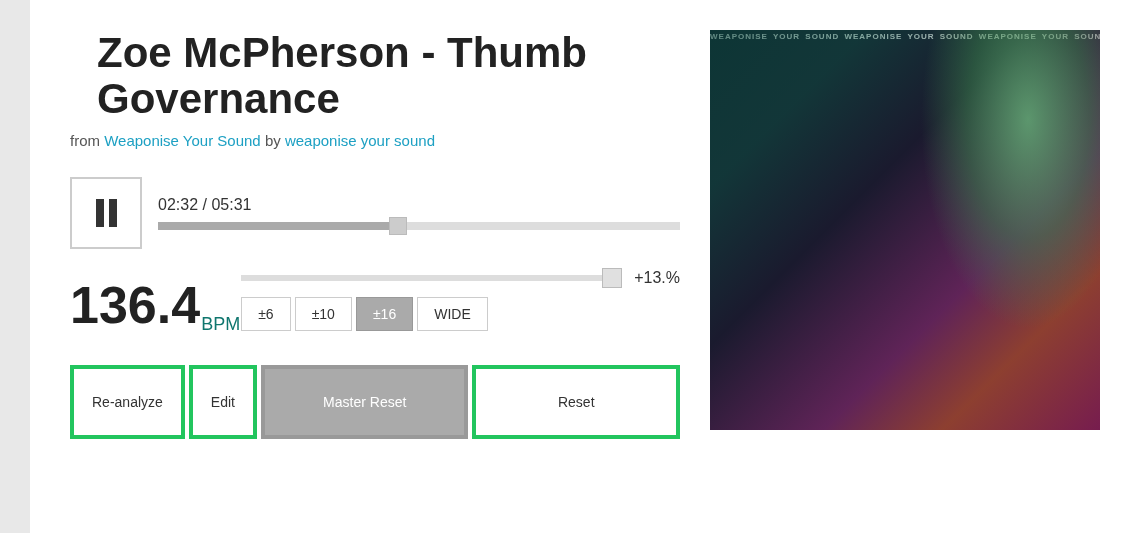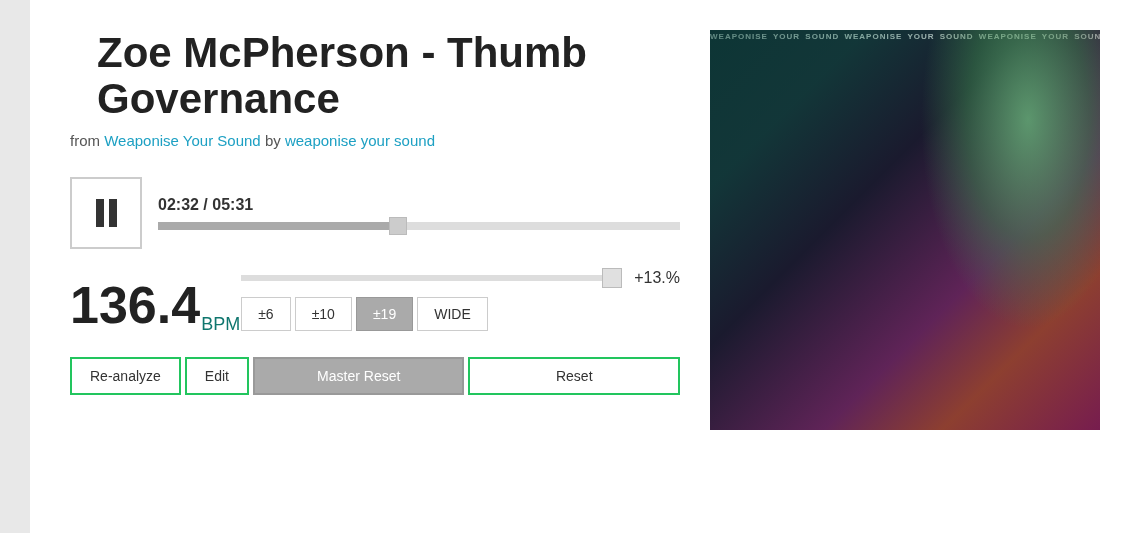--- a/index.html
+++ b/index.html
@@ -89,21 +89,20 @@
     }
     .from-line a {
       color: #1da0c3;
       text-decoration: none;
     }
     .player-section {
       display: flex;
       align-items: center;
       gap: 16px;
       margin-bottom: 20px;
-      font-weight: bold;
     }
     .play-pause-btn {
       width: 72px;
       height: 72px;
       border: 2px solid #ccc;
       background: #fff;
       display: flex;
       align-items: center;
       justify-content: center;
       cursor: pointer;
@@ -216,26 +215,27 @@
     .tempo-btn.active {
       background: #aaa;
       border-color: #999;
       color: #fff;
     }
     .action-buttons-row {
       display: flex;
       gap: 4px;
     }
     .action-btn {
-      padding: 9px 18px;
-      border: 2px solid #22c55e;
+      padding: 25px 18px;
+      border: 4px solid #22c55e;
       background: #fff;
       font-size: 14px;
       cursor: pointer;
       color: #333;
+      margin-top: 8px;
     }
     .action-btn.master-tempo {
       background: #aaa;
       border-color: #999;
       color: #fff;
       flex: 1;
     }
     .action-btn.reset {
       flex: 1;
     }
@@ -311,21 +311,21 @@
         <div class="tempo-controls">
           <div class="tempo-slider-row">
             <div class="tempo-slider">
               <div class="tempo-slider-handle" style="right: 2%;"></div>
             </div>
             <span class="tempo-percentage">+13.%</span>
           </div>
           <div class="tempo-buttons-row">
             <button class="tempo-btn">±6</button>
             <button class="tempo-btn">±10</button>
-            <button class="tempo-btn active">±19</button>
+            <button class="tempo-btn active">±16</button>
             <button class="tempo-btn">WIDE</button>
           </div>
         </div>
       </div>
 
       <div class="action-buttons-row">
         <button class="action-btn">Re-analyze</button>
         <button class="action-btn">Edit</button>
         <button class="action-btn master-tempo">Master Reset</button>
         <button class="action-btn reset">Reset</button>

